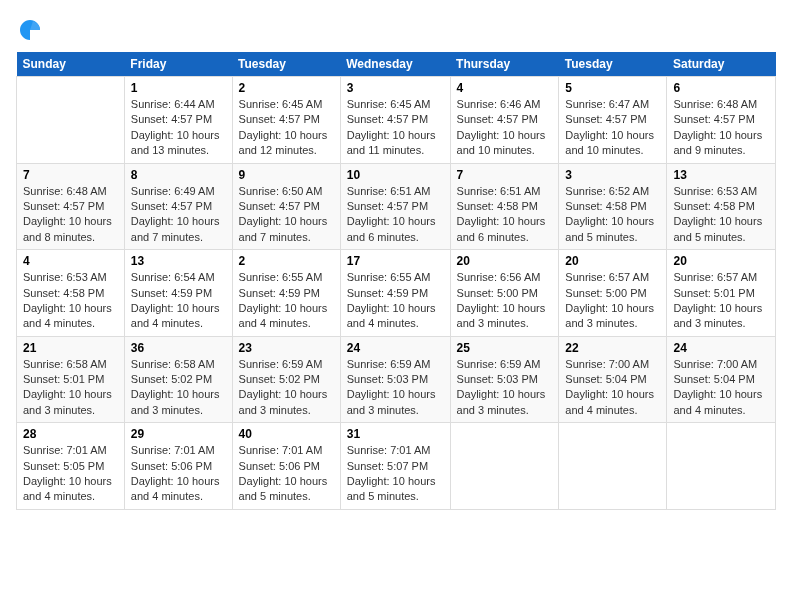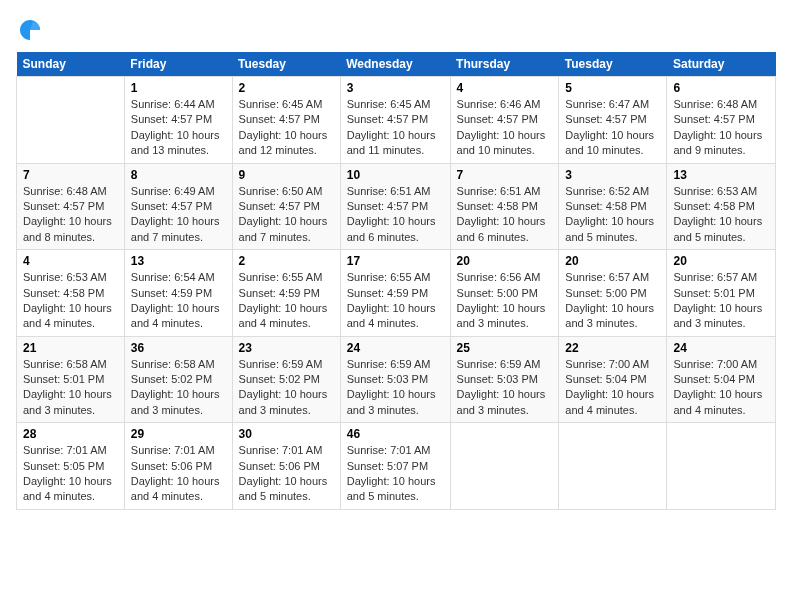--- a/index.html
+++ b/index.html
@@ -155,21 +155,21 @@
           <td><span class="day-num">36</span><span class="cell-text">Sunrise: 6:58 AM<br>Sunset: 5:02 PM<br>Daylight: 10 hours and 3 minutes.</span></td>
           <td><span class="day-num">23</span><span class="cell-text">Sunrise: 6:59 AM<br>Sunset: 5:02 PM<br>Daylight: 10 hours and 3 minutes.</span></td>
           <td><span class="day-num">24</span><span class="cell-text">Sunrise: 6:59 AM<br>Sunset: 5:03 PM<br>Daylight: 10 hours and 3 minutes.</span></td>
           <td><span class="day-num">25</span><span class="cell-text">Sunrise: 6:59 AM<br>Sunset: 5:03 PM<br>Daylight: 10 hours and 3 minutes.</span></td>
           <td><span class="day-num">22</span><span class="cell-text">Sunrise: 7:00 AM<br>Sunset: 5:04 PM<br>Daylight: 10 hours and 4 minutes.</span></td>
           <td><span class="day-num">24</span><span class="cell-text">Sunrise: 7:00 AM<br>Sunset: 5:04 PM<br>Daylight: 10 hours and 4 minutes.</span></td>
         </tr>
         <tr>
           <td><span class="day-num">28</span><span class="cell-text">Sunrise: 7:01 AM<br>Sunset: 5:05 PM<br>Daylight: 10 hours and 4 minutes.</span></td>
           <td><span class="day-num">29</span><span class="cell-text">Sunrise: 7:01 AM<br>Sunset: 5:06 PM<br>Daylight: 10 hours and 4 minutes.</span></td>
-          <td><span class="day-num">30</span><span class="cell-text">Sunrise: 7:01 AM<br>Sunset: 5:06 PM<br>Daylight: 10 hours and 5 minutes.</span></td>
-          <td><span class="day-num">46</span><span class="cell-text">Sunrise: 7:01 AM<br>Sunset: 5:07 PM<br>Daylight: 10 hours and 5 minutes.</span></td>
+          <td><span class="day-num">40</span><span class="cell-text">Sunrise: 7:01 AM<br>Sunset: 5:06 PM<br>Daylight: 10 hours and 5 minutes.</span></td>
+          <td><span class="day-num">31</span><span class="cell-text">Sunrise: 7:01 AM<br>Sunset: 5:07 PM<br>Daylight: 10 hours and 5 minutes.</span></td>
           <td class="empty-cell"></td>
           <td class="empty-cell"></td>
           <td class="empty-cell"></td>
         </tr>
       </tbody>
   </table>
 </div>
 
 </body></html>

